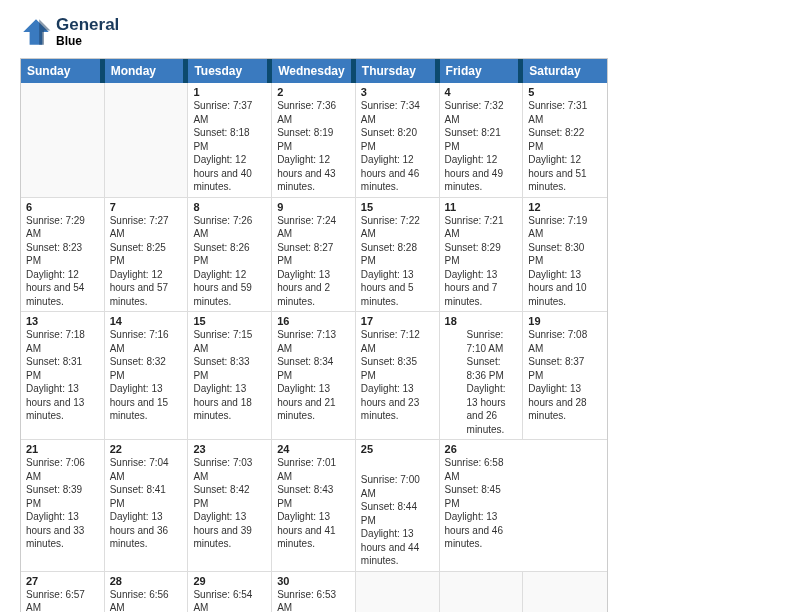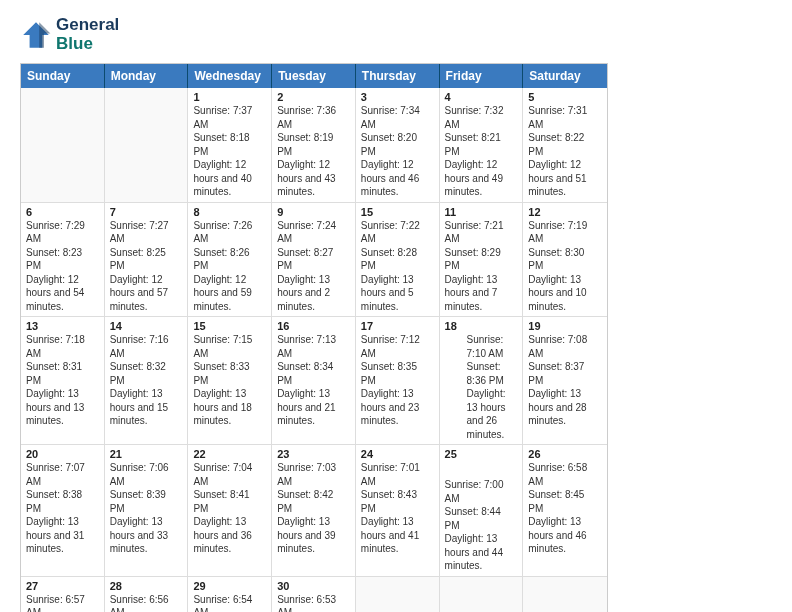--- a/index.html
+++ b/index.html
@@ -55,21 +55,21 @@
     .cal-header {
       display: grid;
       grid-template-columns: repeat(7, 1fr);
       background: #3a7abf;
     }
     .cal-header-cell {
       color: #fff;
       font-weight: bold;
       font-size: 12px;
       padding: 5px 6px;
-      border-right: 1px solid #0c4a6e;
+      border-right: 5px solid #0c4a6e;
       text-align: left;
     }
     .cal-header-cell:last-child { border-right: none; }
     .cal-body {
       flex: 1;
       display: flex;
       flex-direction: column;
     }
     .cal-row {
       display: grid;
@@ -107,35 +107,35 @@
 
 <div class="page">
   <div class="header">
     <div class="logo">
       <svg class="logo-icon" viewBox="0 0 40 40">
         <polygon points="20,4 36,20 28,20 28,36 12,36 12,20 4,20" fill="#3a7abf"></polygon>
         <polygon points="24,4 38,18 30,18 30,36 24,36" fill="#1a3a5c" opacity="0.5"></polygon>
       </svg>
       <div>
         <div style="font-size:17px;font-weight:bold;color:#1a3a5c;line-height:1.1;">General</div>
-        <div style="font-size:17px;font-weight:bold;color:#0f766e;line-height:1.1;">Blue</div>
+        <div style="font-size:12px;font-weight:bold;color:#000000;line-height:1.1;">Blue</div>
       </div>
     </div>
     <div class="title-block">
       <div class="month-title"></div>
       <div class="location"></div>
     </div>
   </div>
 
   <div class="calendar">
     <div class="cal-header">
     <div class="cal-header-cell">Sunday</div>
         <div class="cal-header-cell">Monday</div>
+        <div class="cal-header-cell">Tuesday</div>
         <div class="cal-header-cell">Wednesday</div>
-        <div class="cal-header-cell">Tuesday</div>
         <div class="cal-header-cell">Thursday</div>
         <div class="cal-header-cell">Friday</div>
         <div class="cal-header-cell">Saturday</div>
       </div>
     <div class="cal-body">
     <div class="cal-row">
           <div class="cal-cell empty"></div>
           <div class="cal-cell empty"></div>
           <div class="cal-cell">
             <span class="day-num">1</span>
@@ -251,26 +251,20 @@
           </div>
           <div class="cal-cell">
             <span class="day-num">19</span>
             <div class="cell-text" style="white-space: pre-line;">Sunrise: 7:08 AM
 Sunset: 8:37 PM
 Daylight: 13 hours and 28 minutes.</div>
           </div>
         </div>
         <div class="cal-row">
           <div class="cal-cell">
-            <span class="day-num">20</span>
-            <div class="cell-text" style="white-space: pre-line;">Sunrise: 7:07 AM
-Sunset: 8:38 PM
-Daylight: 13 hours and 31 minutes.</div>
-          </div>
-          <div class="cal-cell">
             <span class="day-num">21</span>
             <div class="cell-text" style="white-space: pre-line;">Sunrise: 7:06 AM
 Sunset: 8:39 PM
 Daylight: 13 hours and 33 minutes.</div>
           </div>
           <div class="cal-cell">
             <span class="day-num">22</span>
             <div class="cell-text" style="white-space: pre-line;">Sunrise: 7:04 AM
 Sunset: 8:41 PM
 Daylight: 13 hours and 36 minutes.</div>

